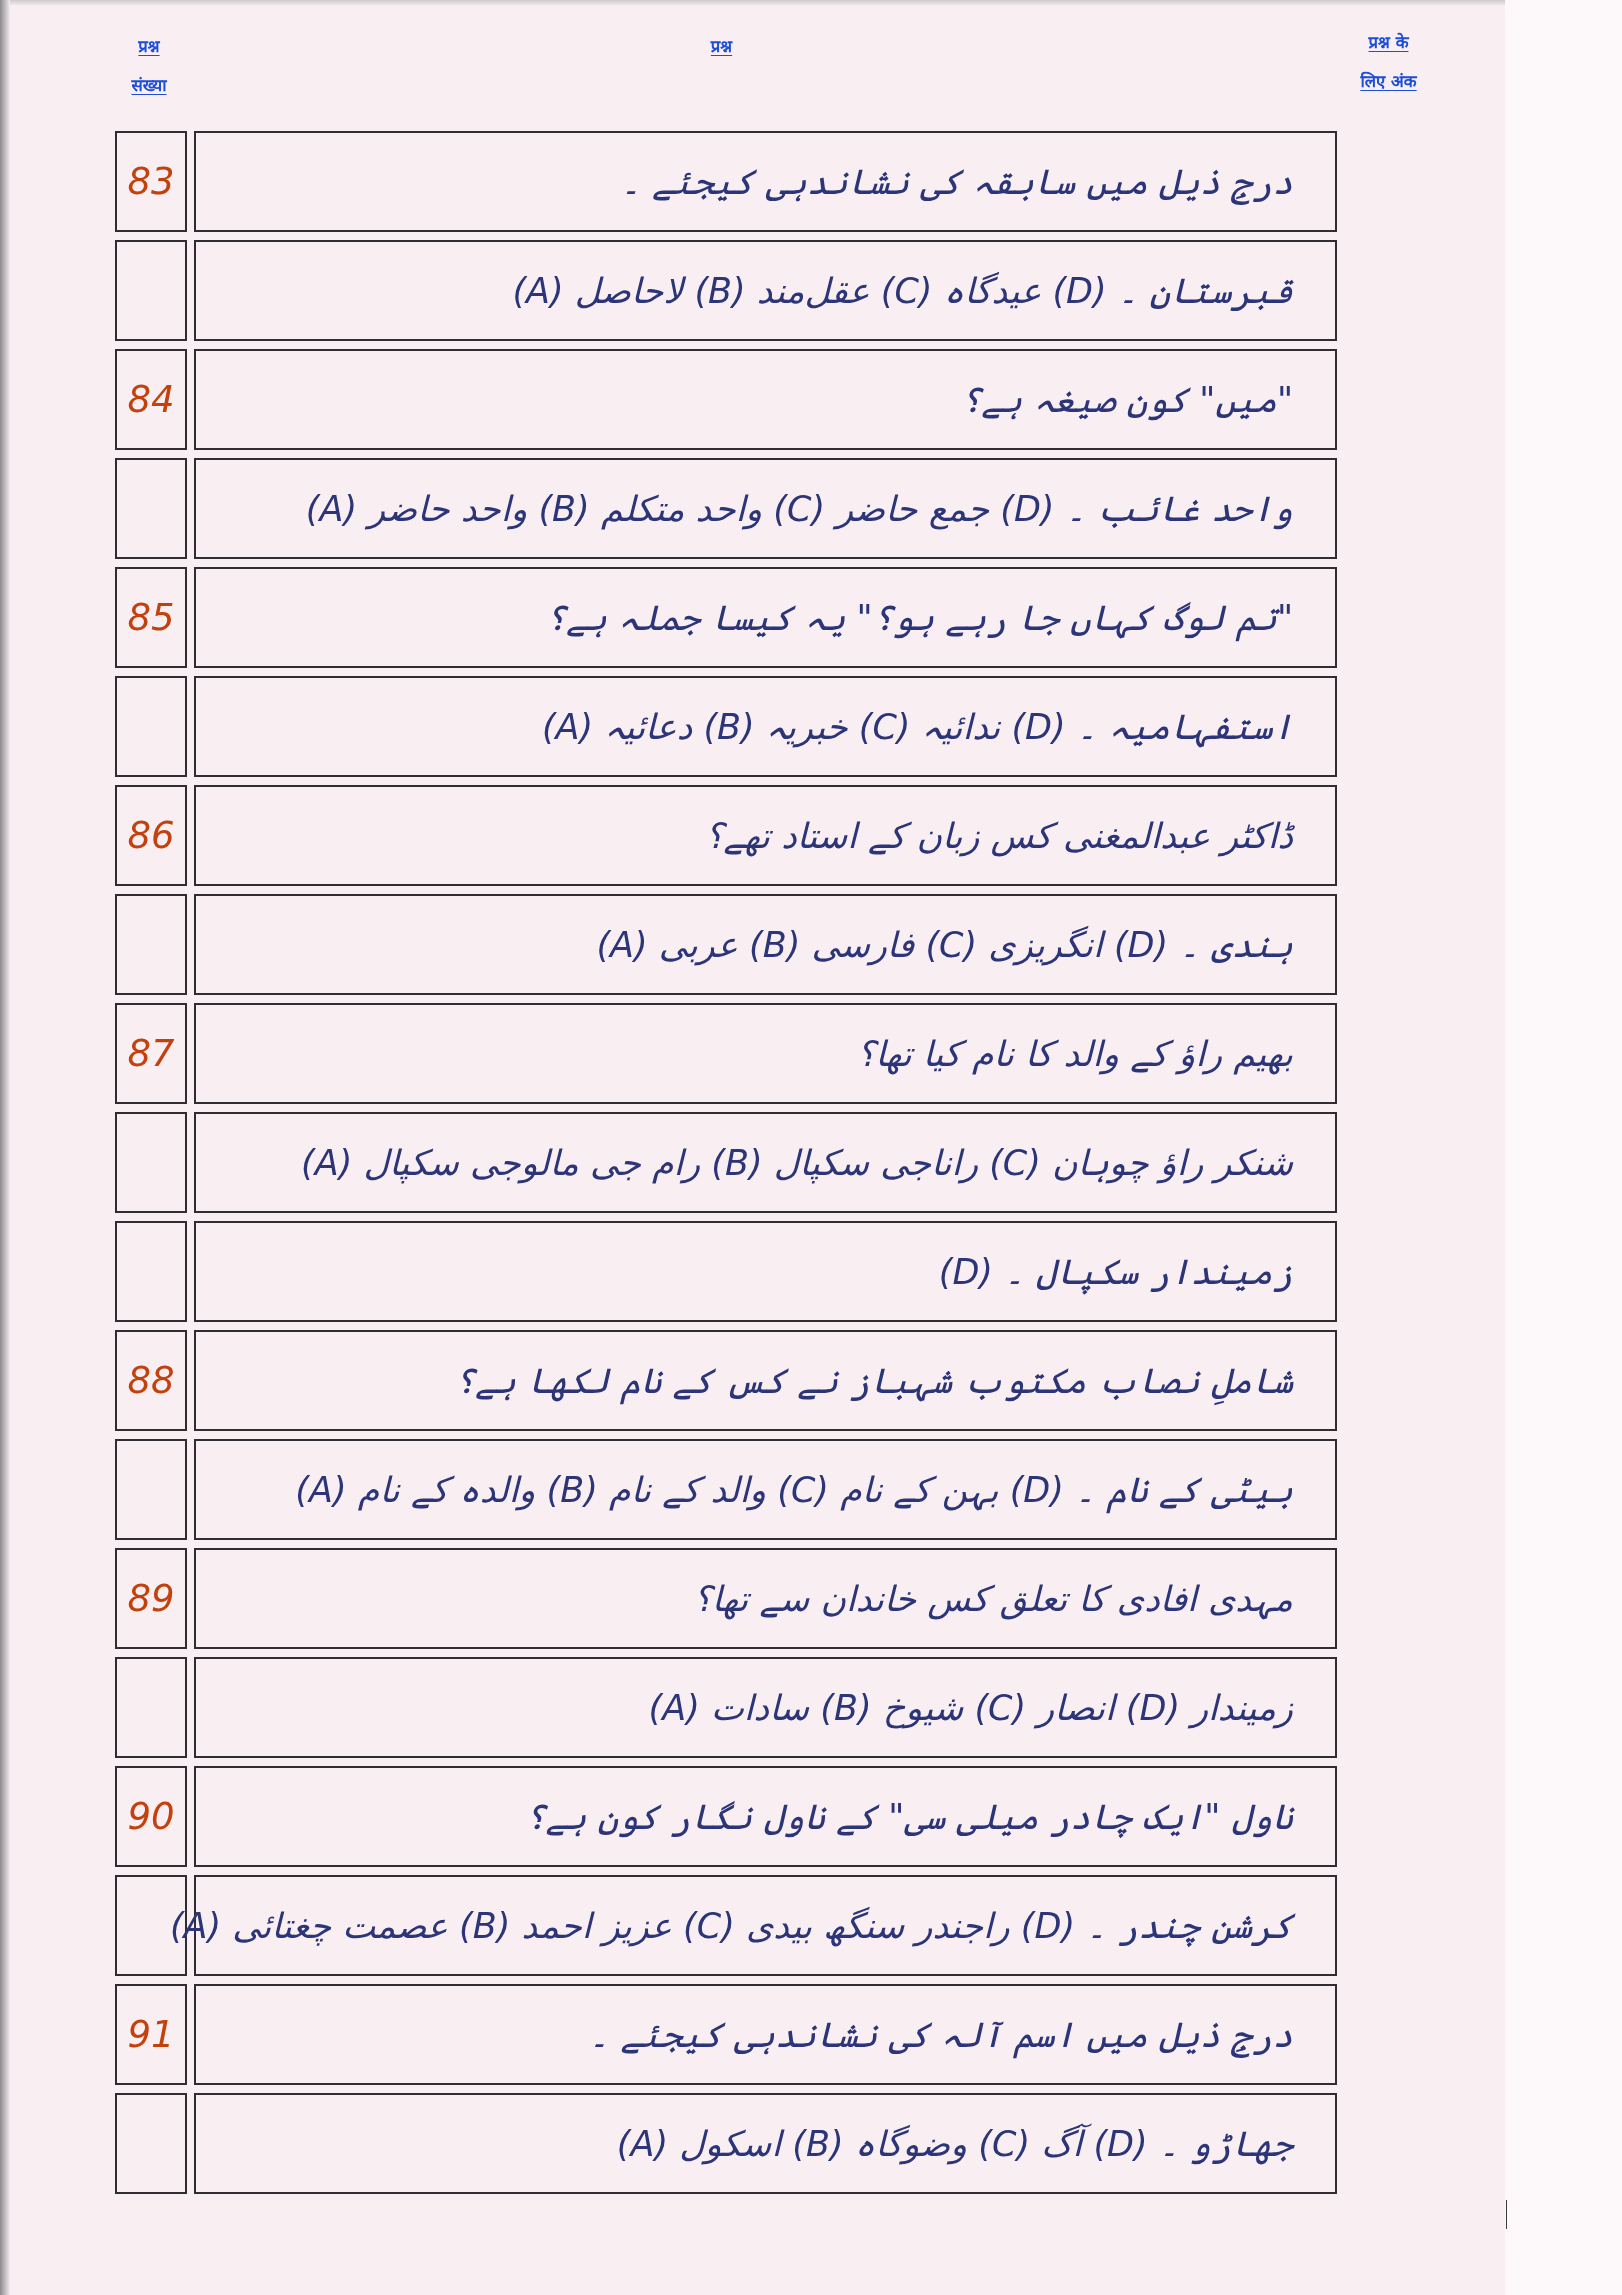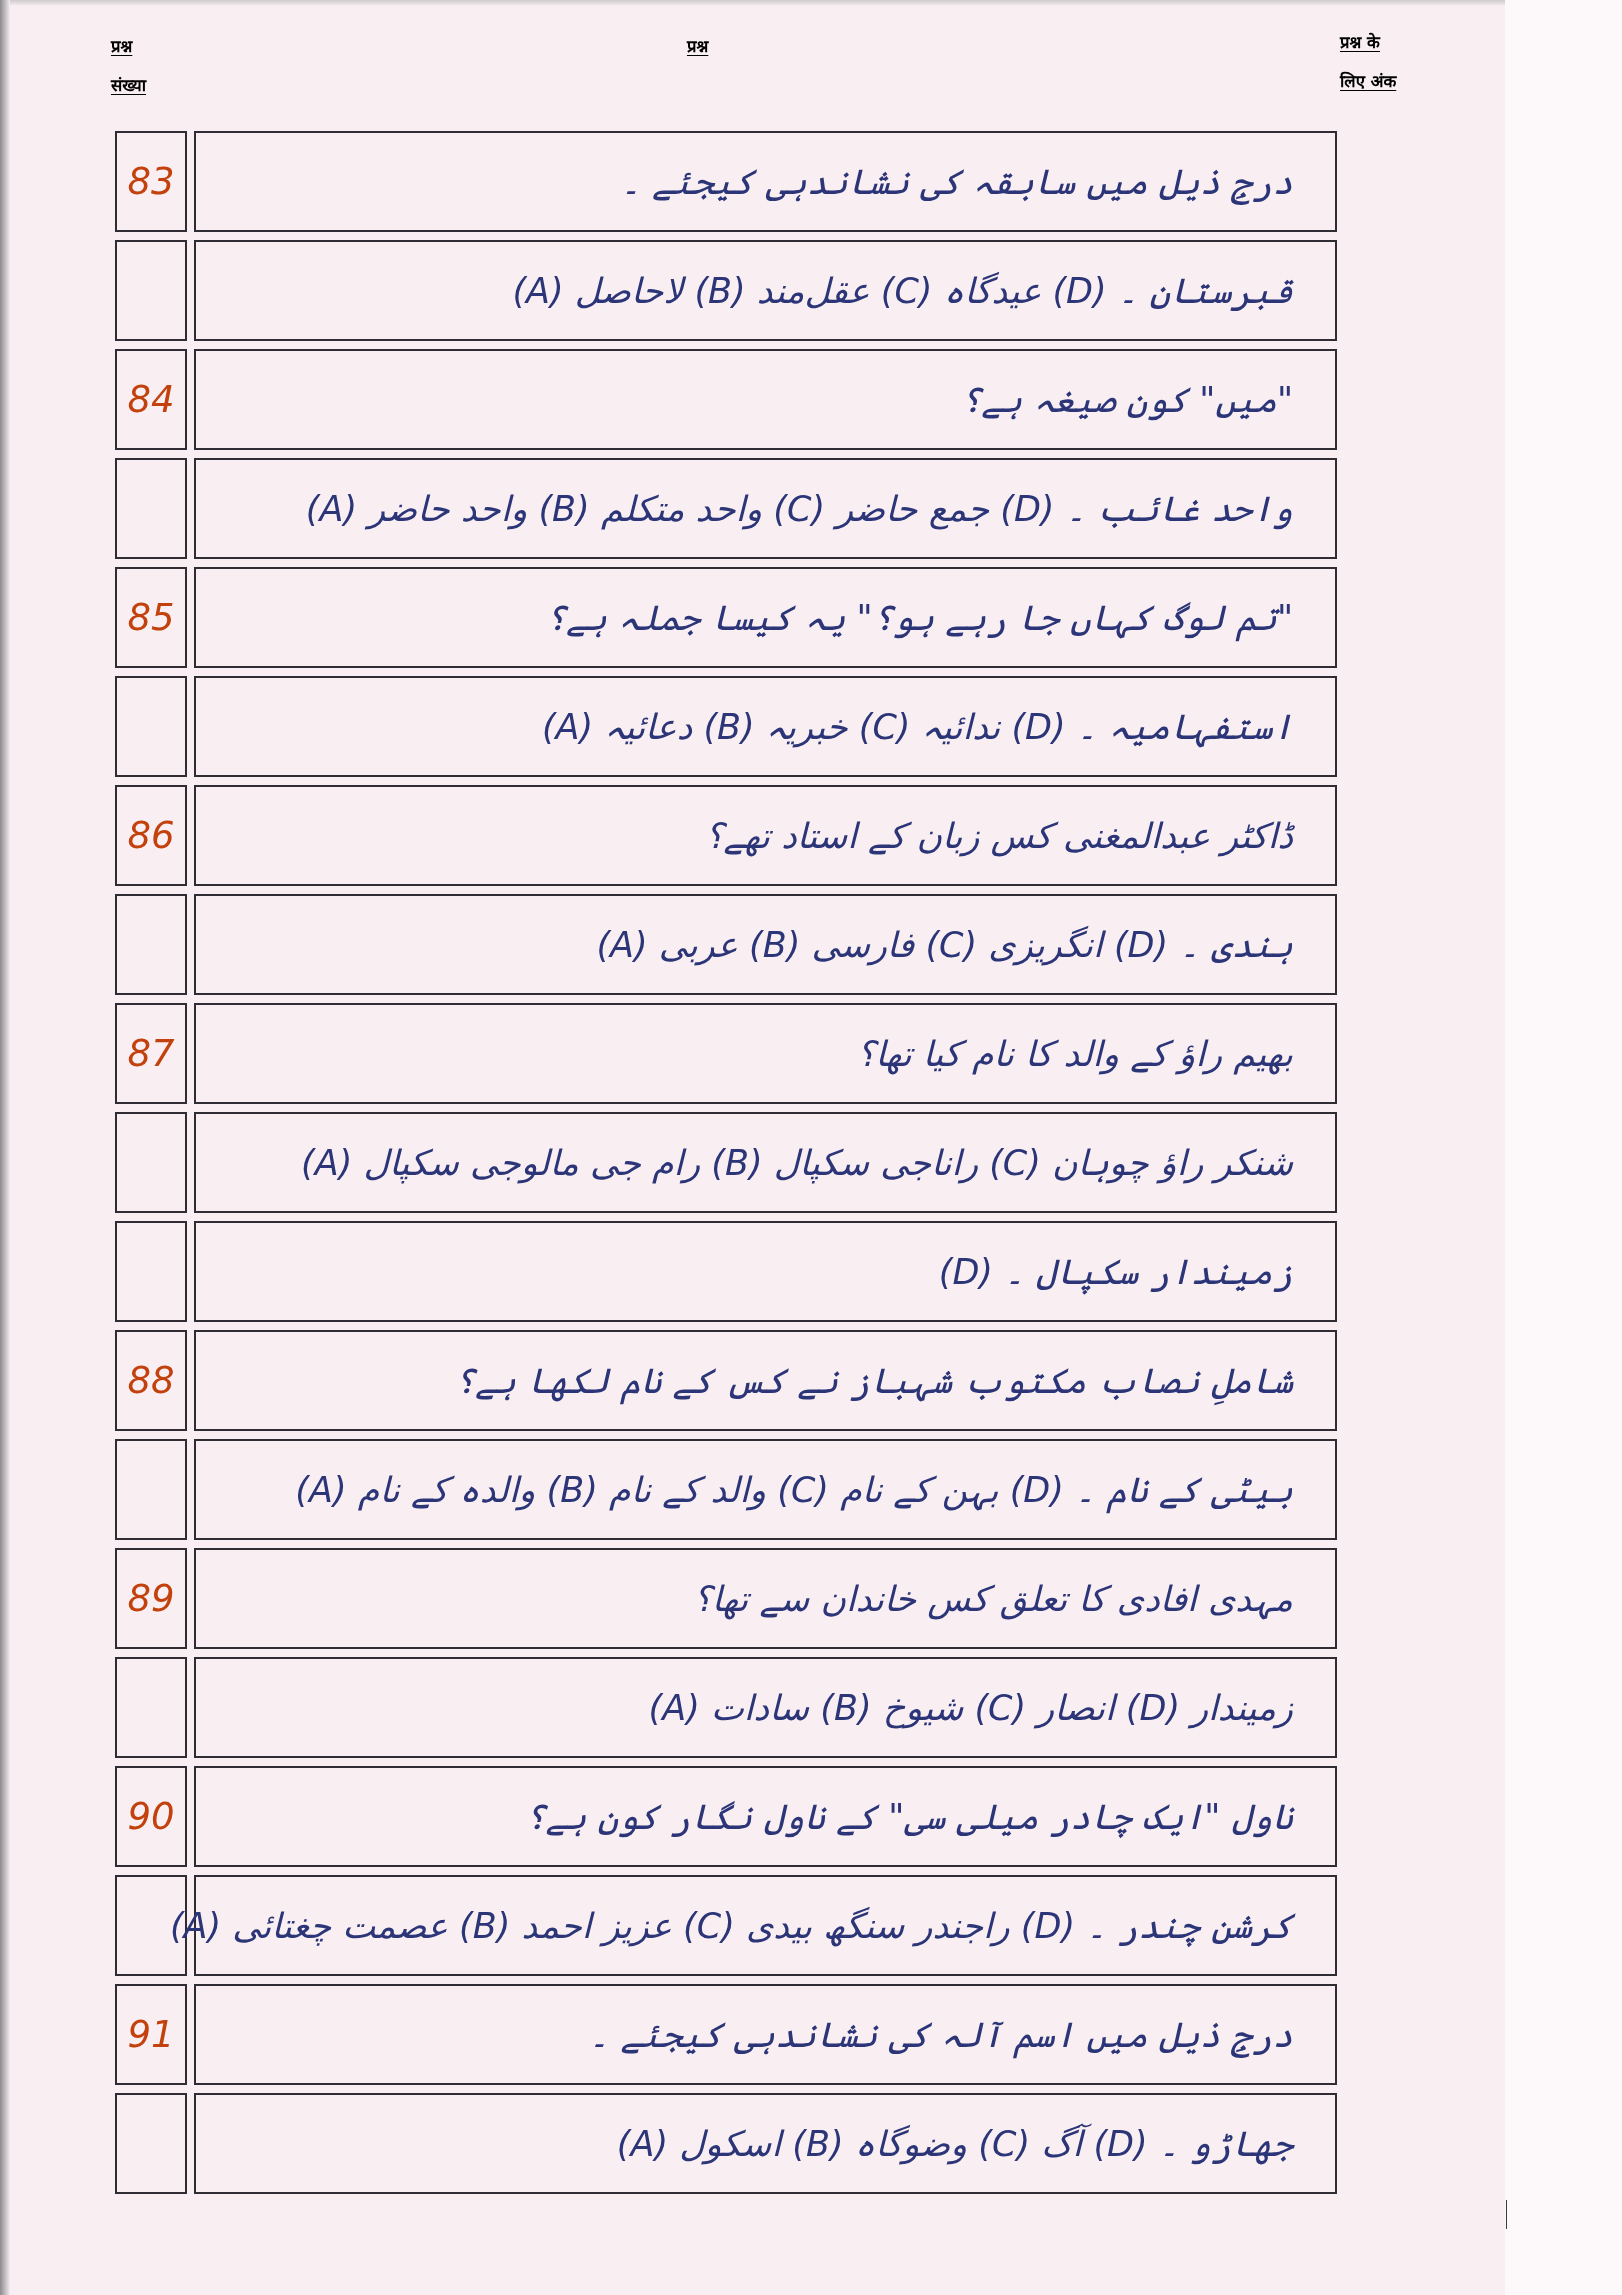--- a/index.html
+++ b/index.html
@@ -14,22 +14,22 @@
   }
   .page-edge-top {
     position: absolute; left: 0; top: 0; width: 1623px; height: 5.6px;
     background: linear-gradient(to bottom, #cfc9cc, #f7eef2);
   }
   .page-right-white {
     position: absolute; left: 1505px; top: 0; width: 118px; height: 2295px;
     background: #fdf9fb;
   }
   .hdr {
-    position: absolute; color: #000000; font-family: "DejaVu Sans", sans-serif;
-    font-size: 16.7px; font-weight: bold; text-align: left;
+    position: absolute; color: #1d4ed8; font-family: "DejaVu Sans", sans-serif;
+    font-size: 16.7px; font-weight: bold; text-align: center;
     text-decoration: underline; text-underline-offset: 2.8px; line-height: 21px;
   }
   .hdr-num { left: 111px; top: 36px; width: 76px; }
   .hdr-q { left: 687px; top: 36px; width: 69px; }
   .hdr-marks { left: 1340px; top: 32px; width: 97px; }
   .hdr div { margin-bottom: 18px; }
 
   .row { position: absolute; left: 0; width: 1623px; height: 101px; }
   .num-cell {
     position: absolute; left: 115px; top: 0; width: 72px; height: 101px;

